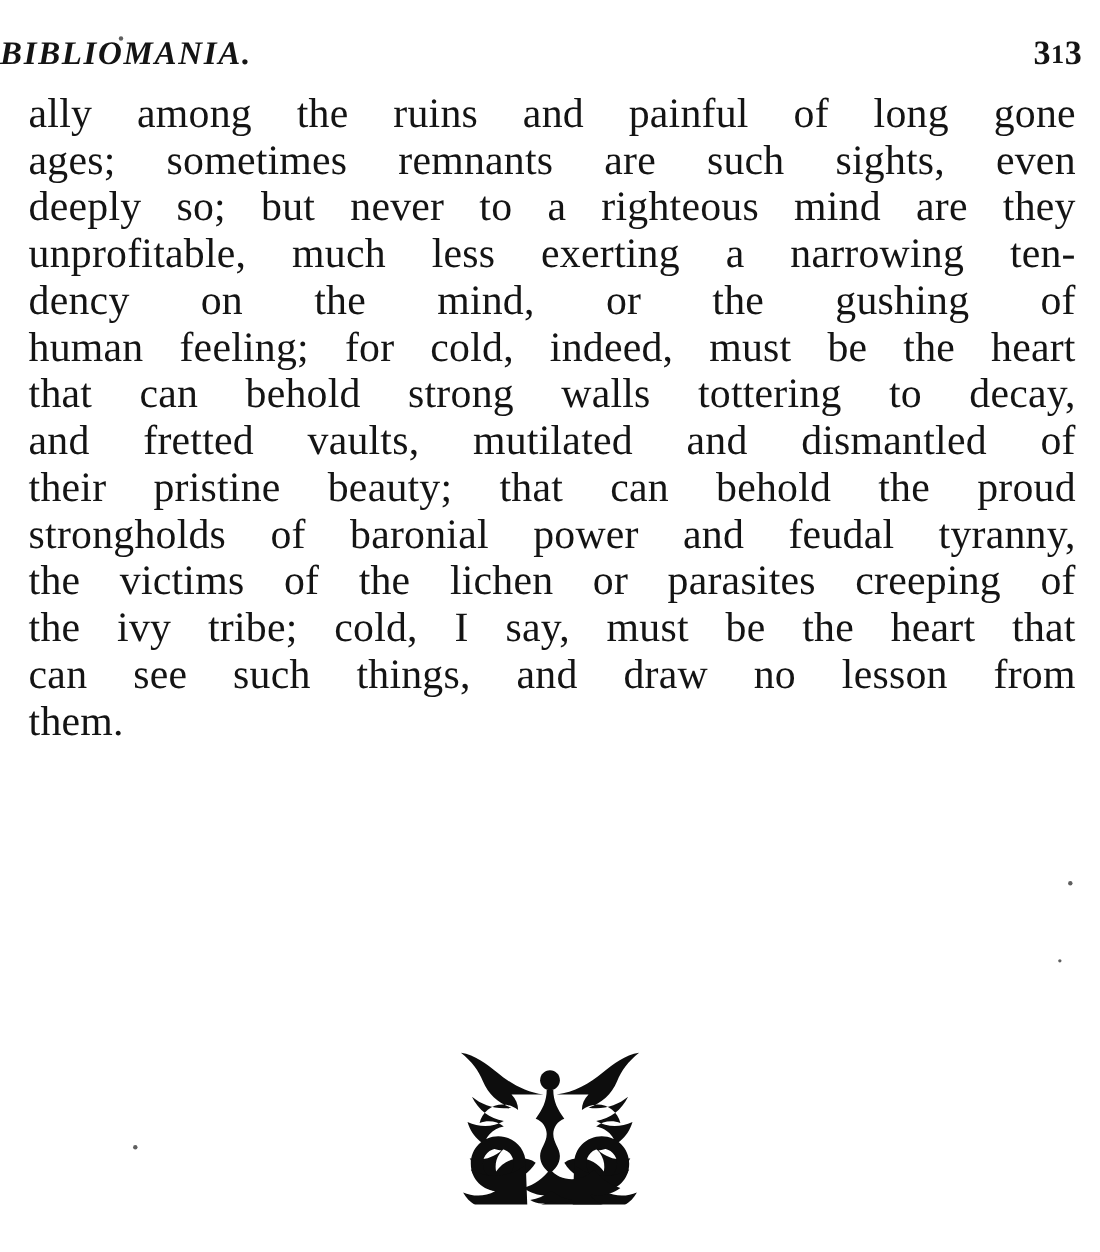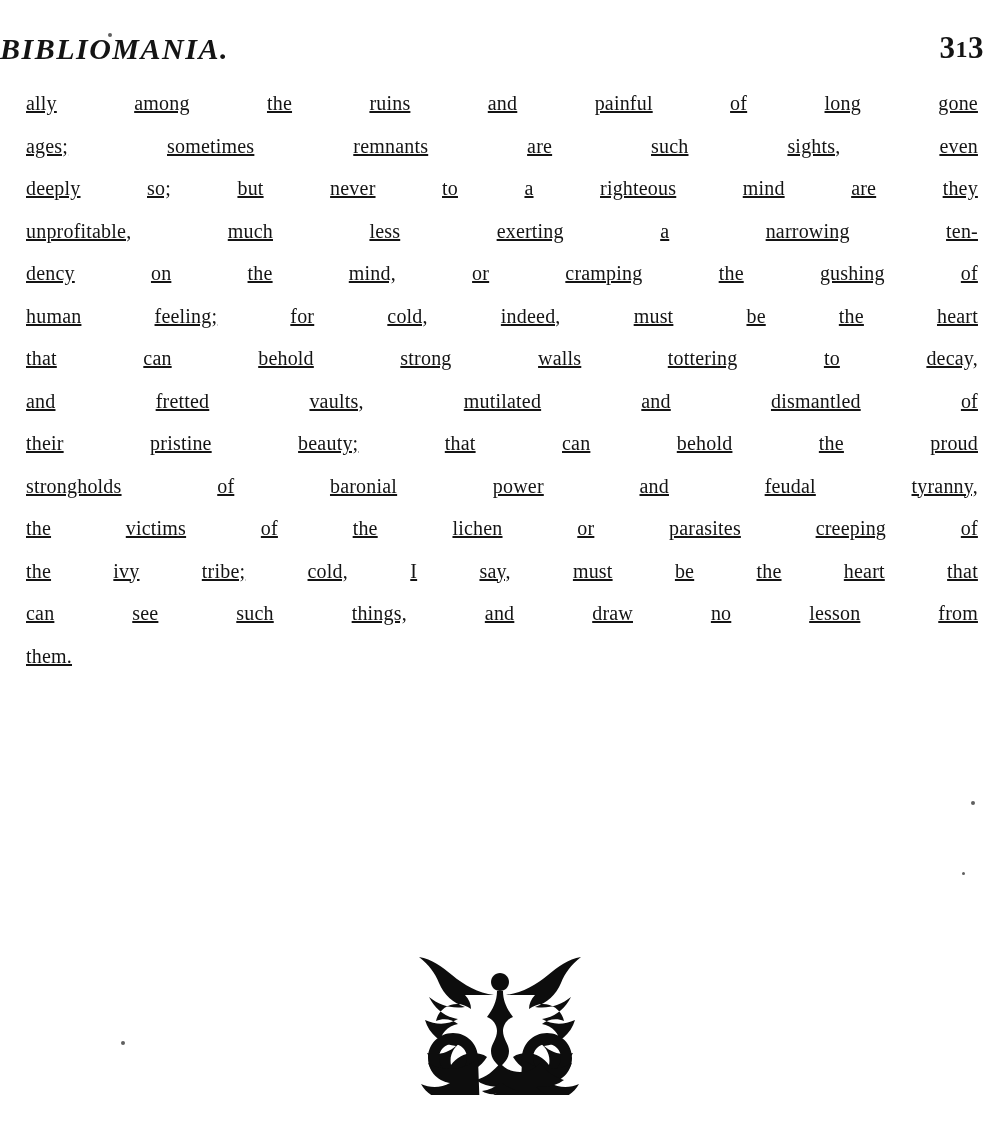--- a/index.html
+++ b/index.html
@@ -66,25 +66,24 @@
   
   .body-text {
     position: absolute;
     left: 26px;
     top: 82px;
     width: 952px;
   }
   .line {
     display: flex;
     justify-content: space-between;
-    font-size: 20px;
+    font-size: 38px;
     line-height: 42.5px;
     white-space: nowrap;
     letter-spacing: 0.2px;
-    text-decoration: underline;
   }
   .line.last {
     justify-content: flex-start;
   }
   .line span {
     display: inline-block;
   }
 
   
   .ornament {
@@ -152,21 +151,20 @@
         <span>a</span>
         <span>narrowing</span>
         <span>ten-</span>
       </div>
       <div class="line">
         <span>dency</span>
         <span>on</span>
         <span>the</span>
         <span>mind,</span>
         <span>or</span>
-        <span>cramping</span>
         <span>the</span>
         <span>gushing</span>
         <span>of</span>
       </div>
       <div class="line">
         <span>human</span>
         <span>feeling;</span>
         <span>for</span>
         <span>cold,</span>
         <span>indeed,</span>

